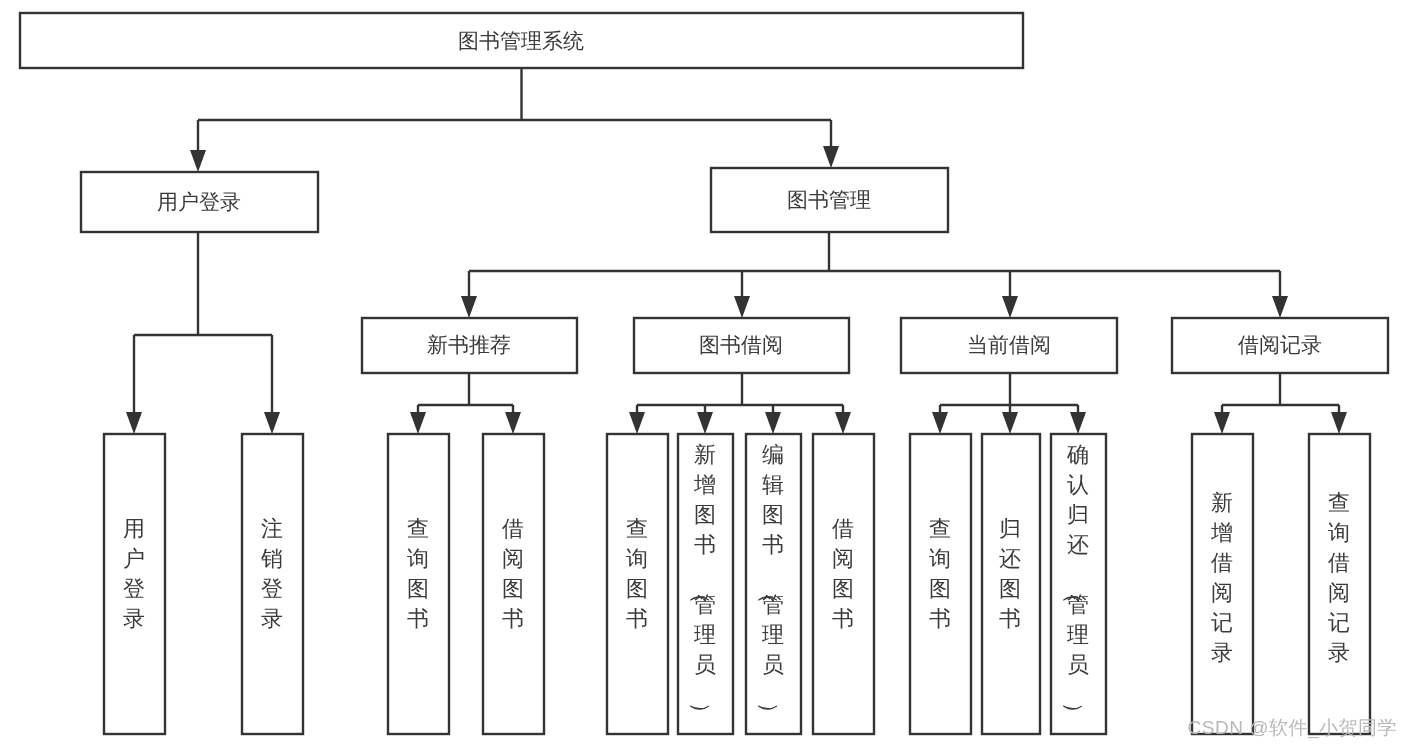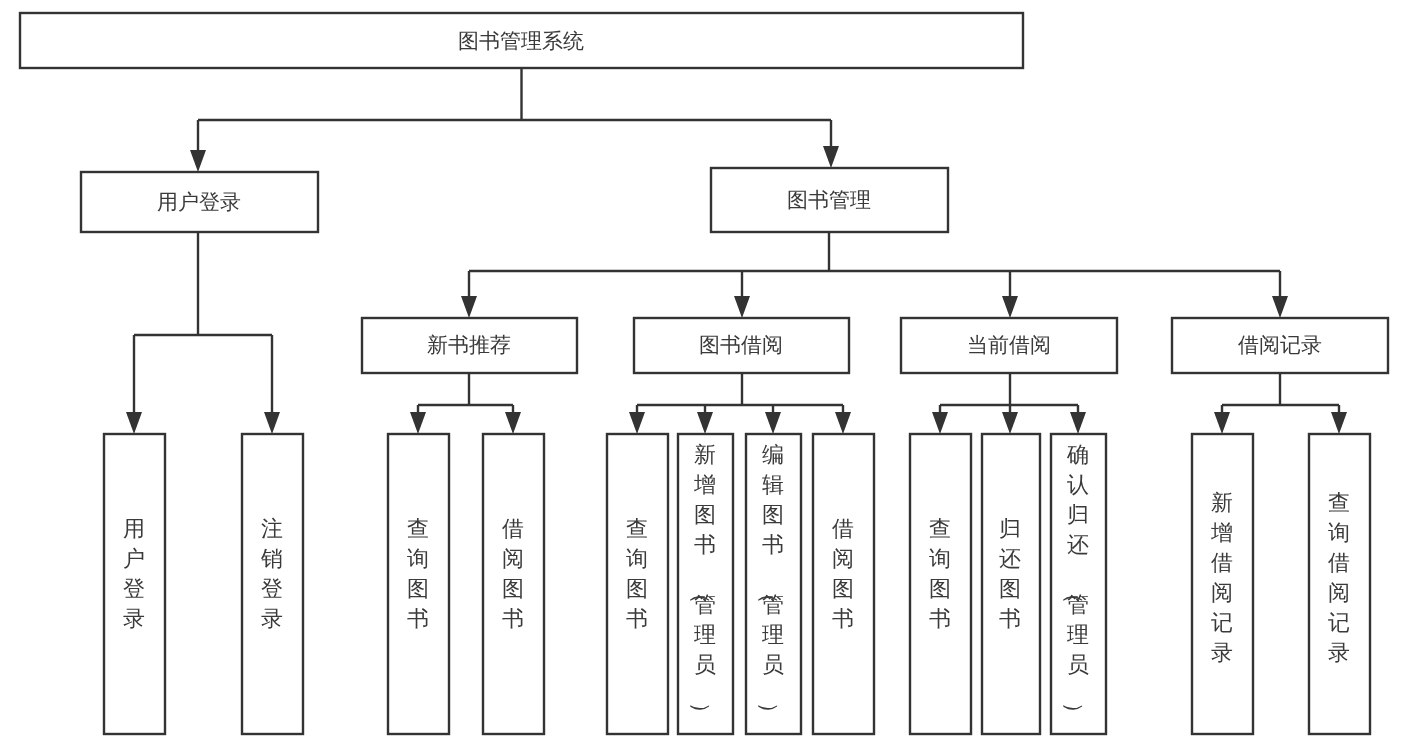--- a/index.html
+++ b/index.html
@@ -238,13 +238,14 @@
       <text class="node-label-v" x="1222" y="510"><tspan x="1222" dy="0">新</tspan><tspan x="1222" dy="30">增</tspan><tspan x="1222" dy="30">借</tspan><tspan x="1222" dy="30">阅</tspan><tspan x="1222" dy="30">记</tspan><tspan x="1222" dy="30">录</tspan></text>
     </g>
 
     <g>
       <rect class="node-box" x="1309" y="434" width="61" height="300"></rect>
       <text class="node-label-v" x="1339" y="510"><tspan x="1339" dy="0">查</tspan><tspan x="1339" dy="30">询</tspan><tspan x="1339" dy="30">借</tspan><tspan x="1339" dy="30">阅</tspan><tspan x="1339" dy="30">记</tspan><tspan x="1339" dy="30">录</tspan></text>
     </g>
 
   </svg>
 
+  <div class="watermark-text">CSDN @软件_小贺同学</div>
 </div>
 
 </body></html>

